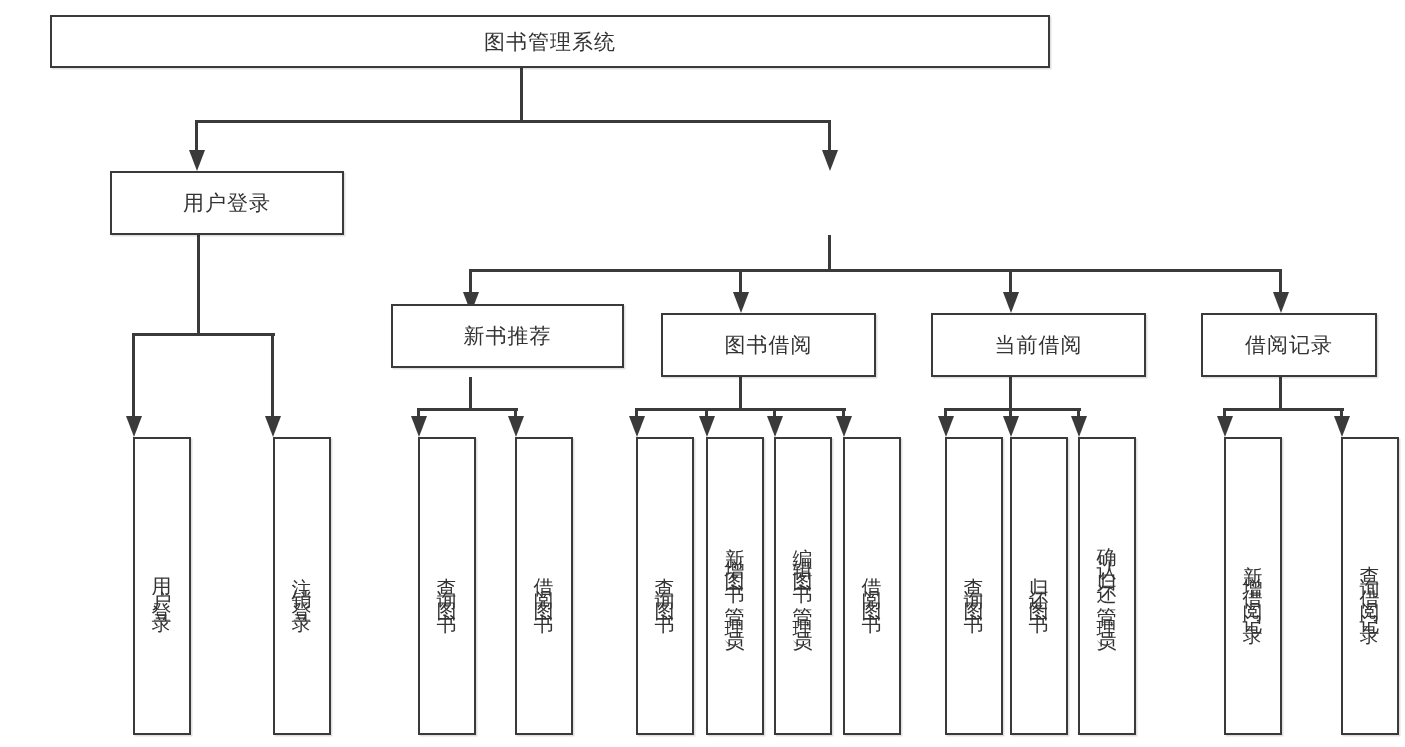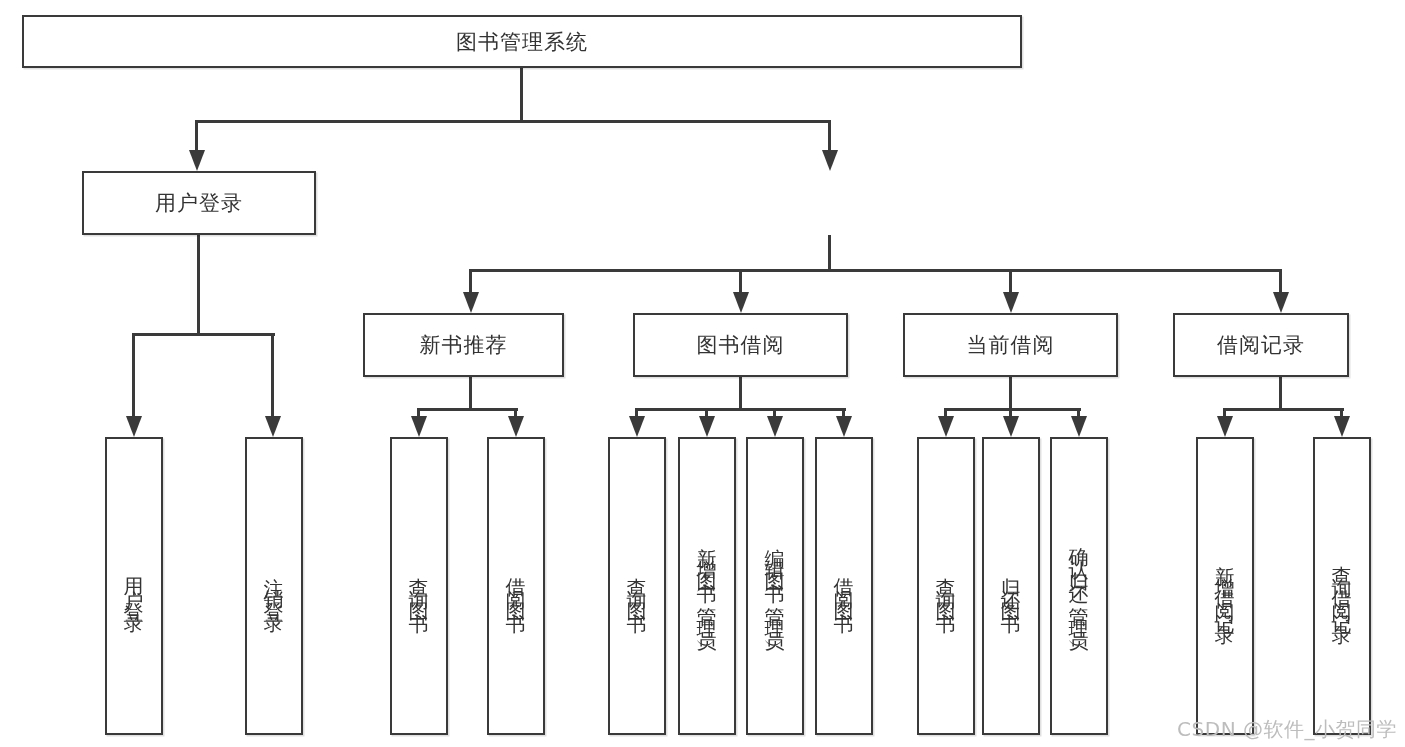--- a/index.html
+++ b/index.html
@@ -7,20 +7,21 @@
   #stage{position:relative;width:1405px;height:747px;background:#ffffff;overflow:hidden;}
 
   .box{
     position:absolute;
     box-sizing:border-box;
     border:2.5px solid #3a3a3a;
     background:#ffffff;
     display:flex;align-items:center;justify-content:center;
     color:#333333;
     box-shadow:1.5px 1.5px 0 rgba(0,0,0,0.12);
+    margin-left:28px;
   }
   .hbox{font-size:21px;letter-spacing:1px;}
   .leaf{width:58px;top:437px;height:298px;}
   .leaf > span{
     writing-mode:vertical-rl;
     text-orientation:mixed;
     font-size:20px;
     letter-spacing:12px;
     line-height:1;
     white-space:nowrap;
@@ -94,21 +95,21 @@
   <div class="drop" style="left:1340px;top:408px;height:8px"></div>
 
   <div class="box hbox" style="left:22px;top:15px;width:1000px;height:53px">
     <span>图书管理系统</span>
   </div>
 
   <div class="box hbox" style="left:82px;top:171px;width:234px;height:64px">
     <span>用户登录</span>
   </div>
 
-  <div class="box hbox" style="left:363px;top:313px;width:201px;height:64px">
+  <div class="box hbox" style="left:363px;top:304px;width:233px;height:64px">
     <span>新书推荐</span>
   </div>
   <div class="box hbox" style="left:903px;top:313px;width:215px;height:64px">
     <span>当前借阅</span>
   </div>
   <div class="box hbox" style="left:633px;top:313px;width:215px;height:64px">
     <span>图书借阅</span>
   </div>
   <div class="box hbox" style="left:1173px;top:313px;width:176px;height:64px">
     <span>借阅记录</span>
@@ -151,15 +152,14 @@
     <span>确认归还（管理员）</span>
   </div>
 
   <div class="box leaf" style="left:1196px">
     <span>新增借阅记录</span>
   </div>
   <div class="box leaf" style="left:1313px">
     <span>查询借阅记录</span>
   </div>
 
-  <div class="watermark">CSDN @软件_小贺同学</div>
 
 </div>
 
 </body></html>

